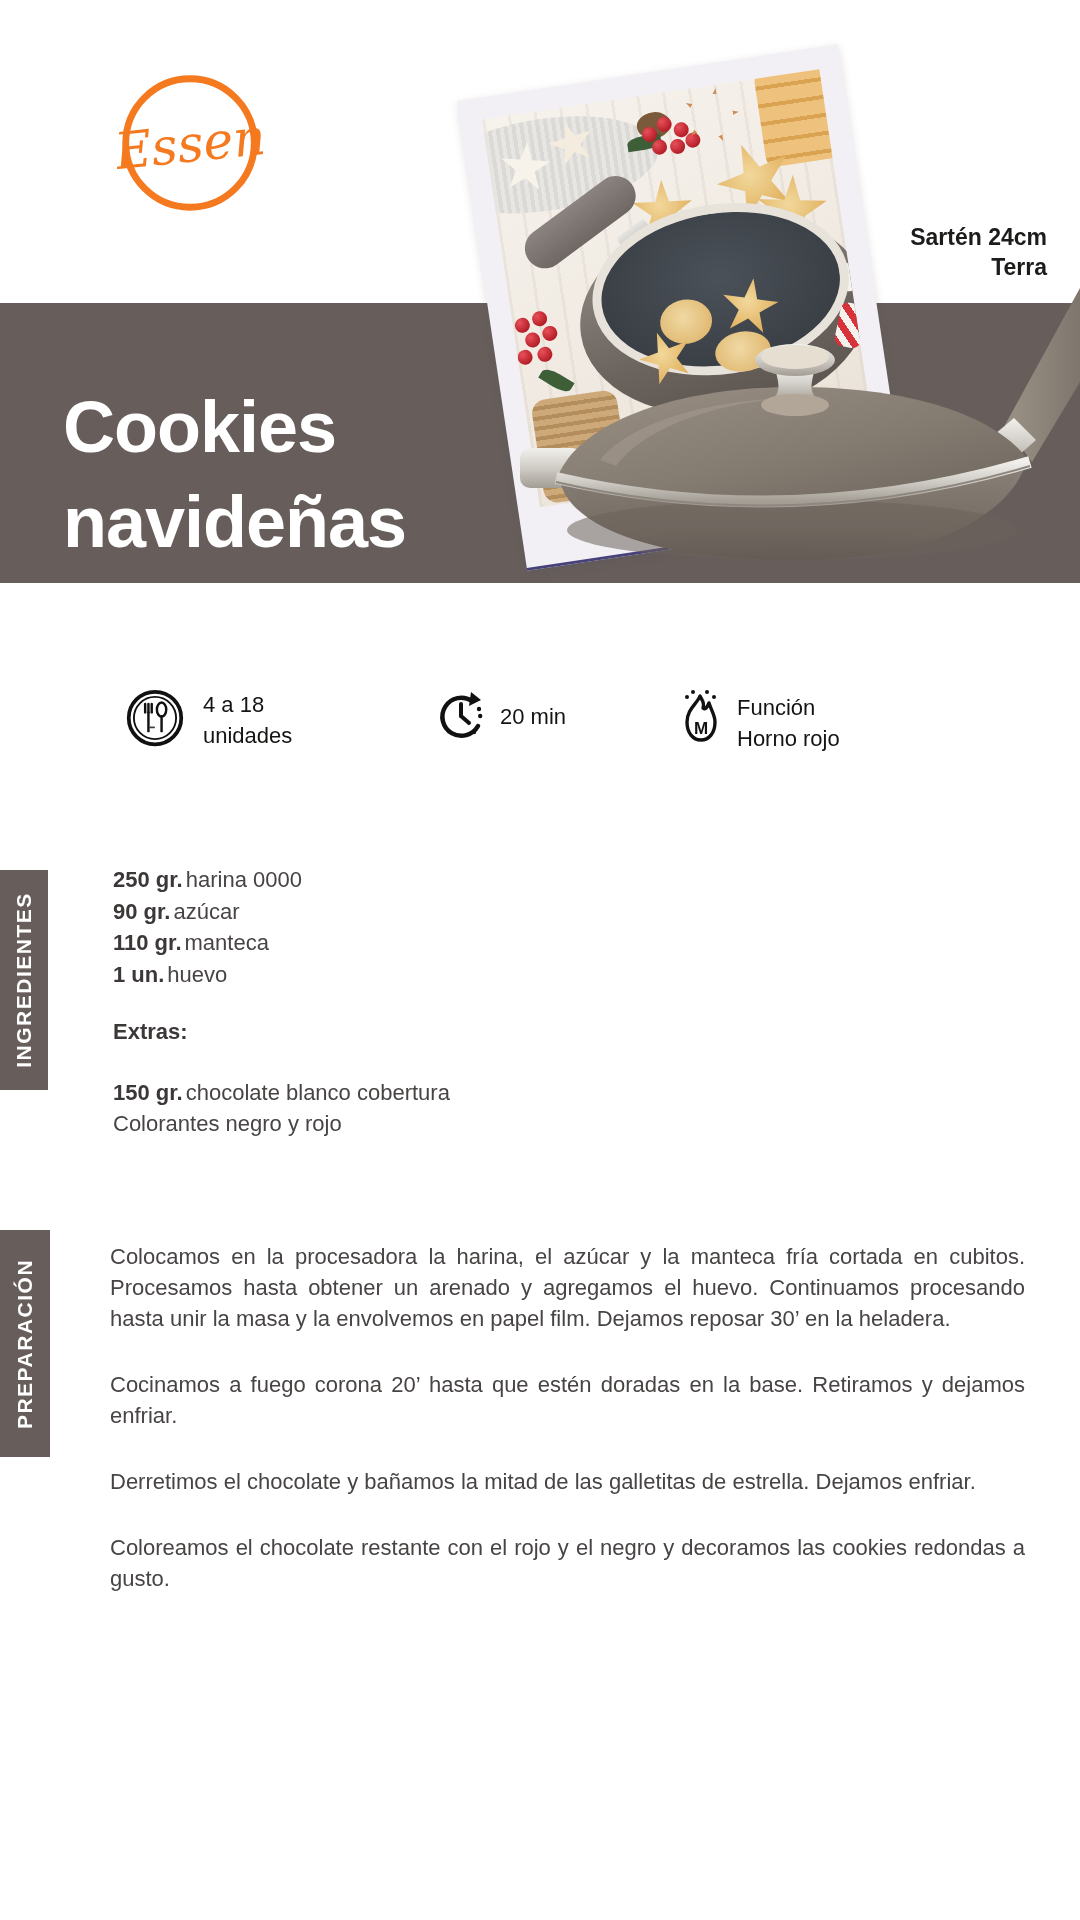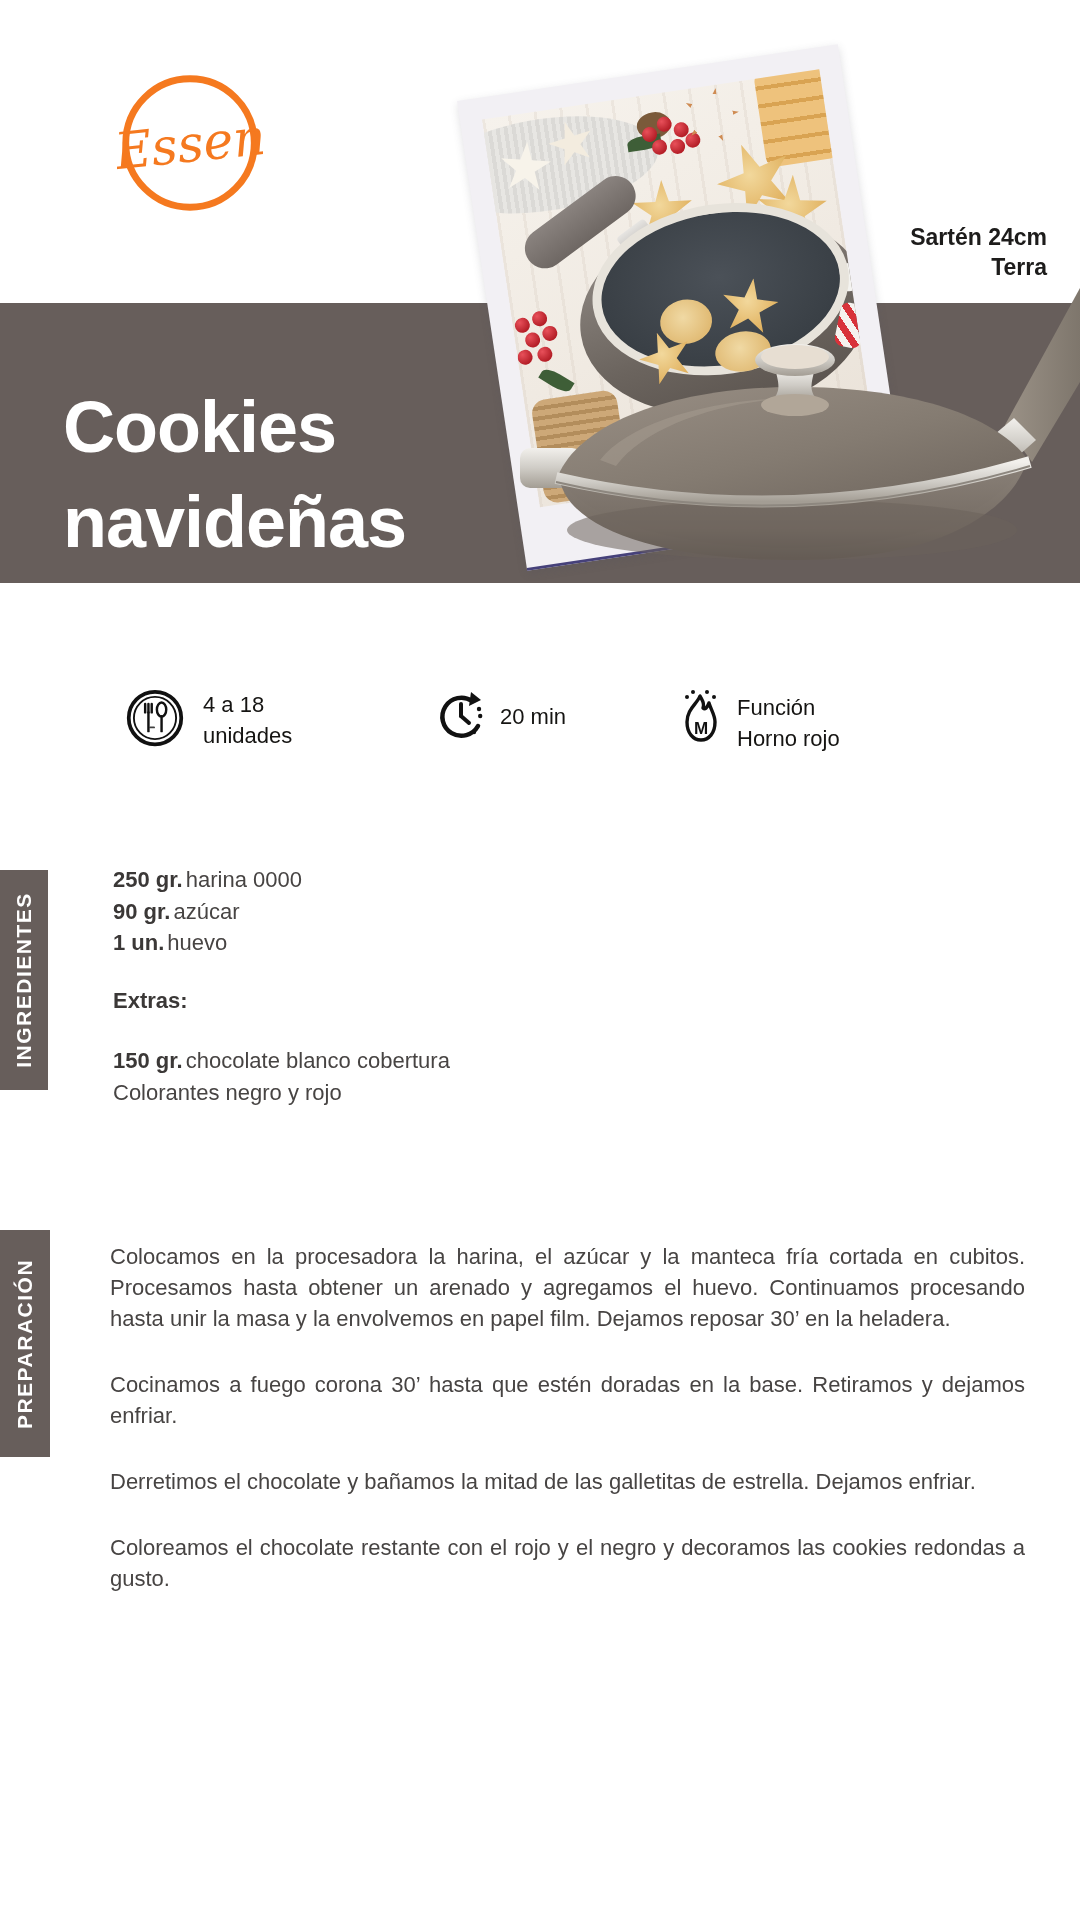--- a/index.html
+++ b/index.html
@@ -251,29 +251,30 @@
     <div>Función</div>
     <div>Horno rojo</div>
   </div>
 
   <div class="side-label side-ing">
     <span>INGREDIENTES</span>
   </div>
   <div class="ingredients">
     <div class="ing-line"><b>250 gr.</b><span>harina 0000</span></div>
     <div class="ing-line"><b>90 gr.</b><span>azúcar</span></div>
+    <div class="ing-line"><b>110 gr.</b><span>manteca</span></div>
     <div class="ing-line"><b>1 un.</b><span>huevo</span></div>
     <div class="extras">Extras:</div>
     <div class="ing-line"><b>150 gr.</b><span>chocolate blanco cobertura</span></div>
     <div class="ing-line"><span>Colorantes negro y rojo</span></div>
   </div>
 
   <div class="side-label side-prep">
     <span>PREPARACIÓN</span>
   </div>
   <div class="preparation">
     <p>Colocamos en la procesadora la harina, el azúcar y la manteca fría cortada en cubitos. Procesamos hasta obtener un arenado y agregamos el huevo. Continuamos procesando hasta unir la masa y la envolvemos en papel film. Dejamos reposar 30’ en la heladera.</p>
-    <p>Cocinamos a fuego corona 30’ hasta que estén doradas en la base. Retiramos y dejamos enfriar.</p>
+    <p>Cocinamos a fuego corona 20’ hasta que estén doradas en la base. Retiramos y dejamos enfriar.</p>
     <p>Derretimos el chocolate y bañamos la mitad de las galletitas de estrella. Dejamos enfriar.</p>
     <p>Coloreamos el chocolate restante con el rojo y el negro y decoramos las cookies redondas a gusto.</p>
   </div>
 
 </div>
 
 </body></html>

